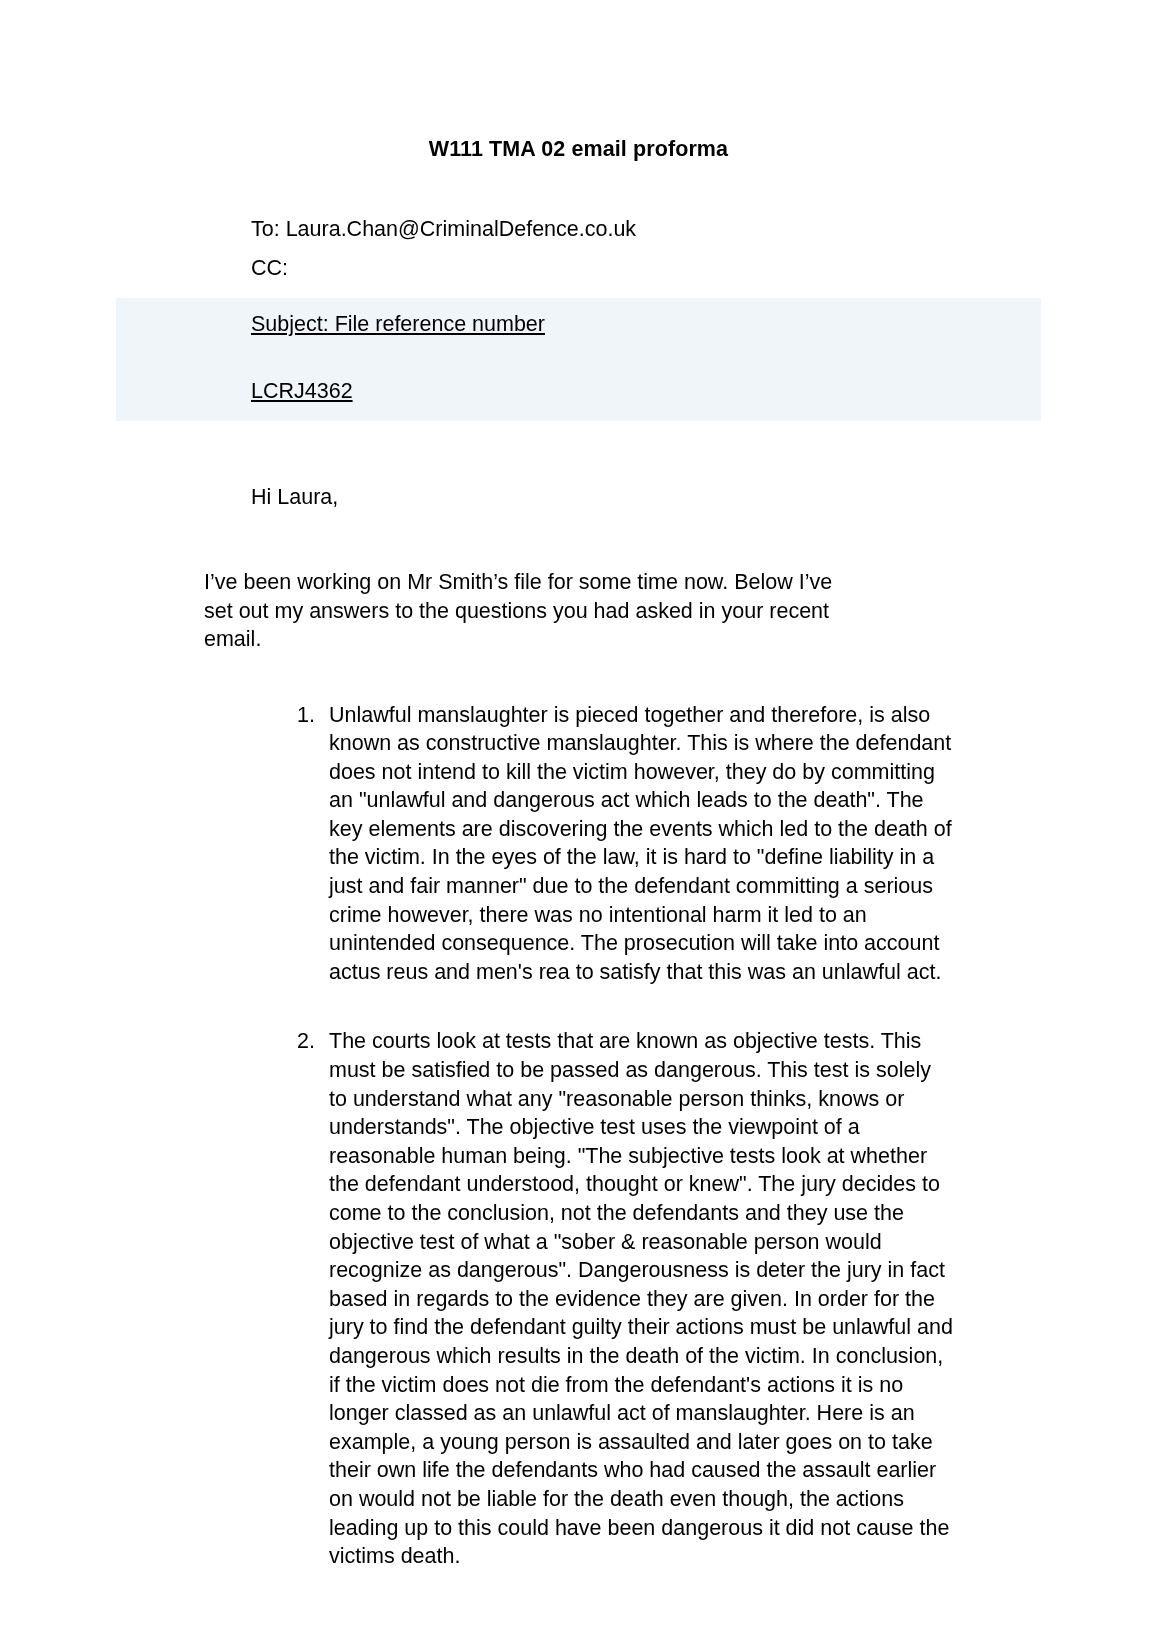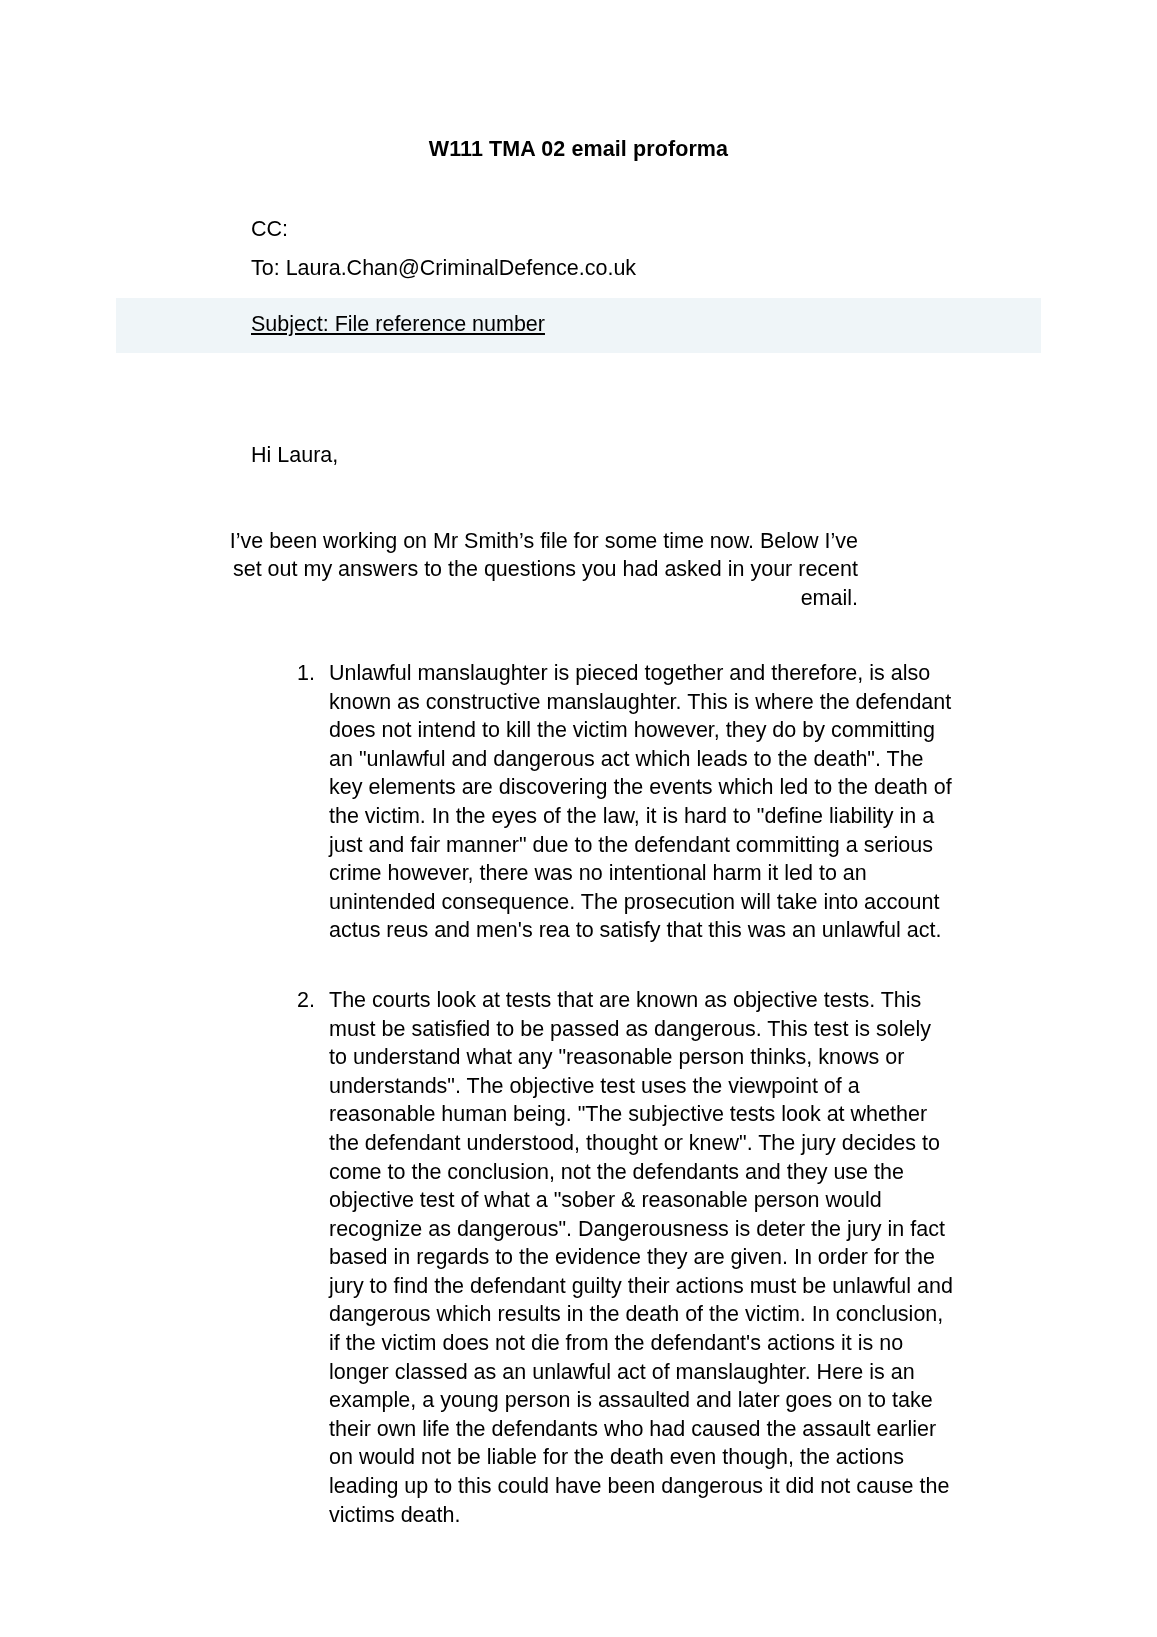--- a/index.html
+++ b/index.html
@@ -55,29 +55,28 @@
   }
   .subject-ref {
     font-size: 21.5px;
     line-height: 1.0;
     margin: 46px 0 0 0;
   }
   .salutation {
     padding-left: 135px;
     font-size: 21.5px;
     line-height: 1.0;
-    margin-top: 92px;
+    margin-top: 66px;
   }
   .intro {
     padding-left: 88px;
     padding-right: 183px;
     font-size: 21.5px;
     line-height: 1.32;
     margin-top: 60px;
-    text-align: right;
   }
   ol.answers {
     margin: 47px 0 0 0;
     padding-left: 205px;
     padding-right: 88px;
     list-style-position: outside;
   }
   ol.answers > li {
     font-size: 21.5px;
     line-height: 1.33;
@@ -89,26 +88,27 @@
   }
 </style>
 </head>
 <body>
 
 <div class="page">
 
   <h1 class="doc-title">W111 TMA 02 email proforma</h1>
 
   <div class="header-fields">
+    <p class="field-line">To: Laura.Chan@CriminalDefence.co.uk</p>
     <p class="field-line">CC:</p>
-    <p class="field-line">To: Laura.Chan@CriminalDefence.co.uk</p>
   </div>
 
   <div class="subject-block" style="background: rgb(239, 245, 248);">
     <p class="field-line">Subject: File reference number</p>
+    <p class="subject-ref">LCRJ4362</p>
   </div>
 
   <p class="salutation">Hi Laura,</p>
 
   <p class="intro">I’ve been working on Mr Smith’s file for some time now. Below I’ve set out my answers to the questions you had asked in your recent email.</p>
 
   <ol class="answers">
     <li>Unlawful manslaughter is pieced together and therefore, is also known as constructive manslaughter. This is where the defendant does not intend to kill the victim however, they do by committing an "unlawful and dangerous act which leads to the death". The key elements are discovering the events which led to the death of the victim. In the eyes of the law, it is hard to "define liability in a just and fair manner" due to the defendant committing a serious crime however, there was no intentional harm it led to an unintended consequence. The prosecution will take into account actus reus and men's rea to satisfy that this was an unlawful act.</li>
     <li>The courts look at tests that are known as objective tests. This must be satisfied to be passed as dangerous. This test is solely to understand what any "reasonable person thinks, knows or understands". The objective test uses the viewpoint of a reasonable human being. "The subjective tests look at whether the defendant understood, thought or knew". The jury decides to come to the conclusion, not the defendants and they use the objective test of what a "sober &amp; reasonable person would recognize as dangerous". Dangerousness is deter the jury in fact based in regards to the evidence they are given. In order for the jury to find the defendant guilty their actions must be unlawful and dangerous which results in the death of the victim. In conclusion, if the victim does not die from the defendant's actions it is no longer classed as an unlawful act of manslaughter. Here is an example, a young person is assaulted and later goes on to take their own life the defendants who had caused the assault earlier on would not be liable for the death even though, the actions leading up to this could have been dangerous it did not cause the victims death.</li>
   </ol>

